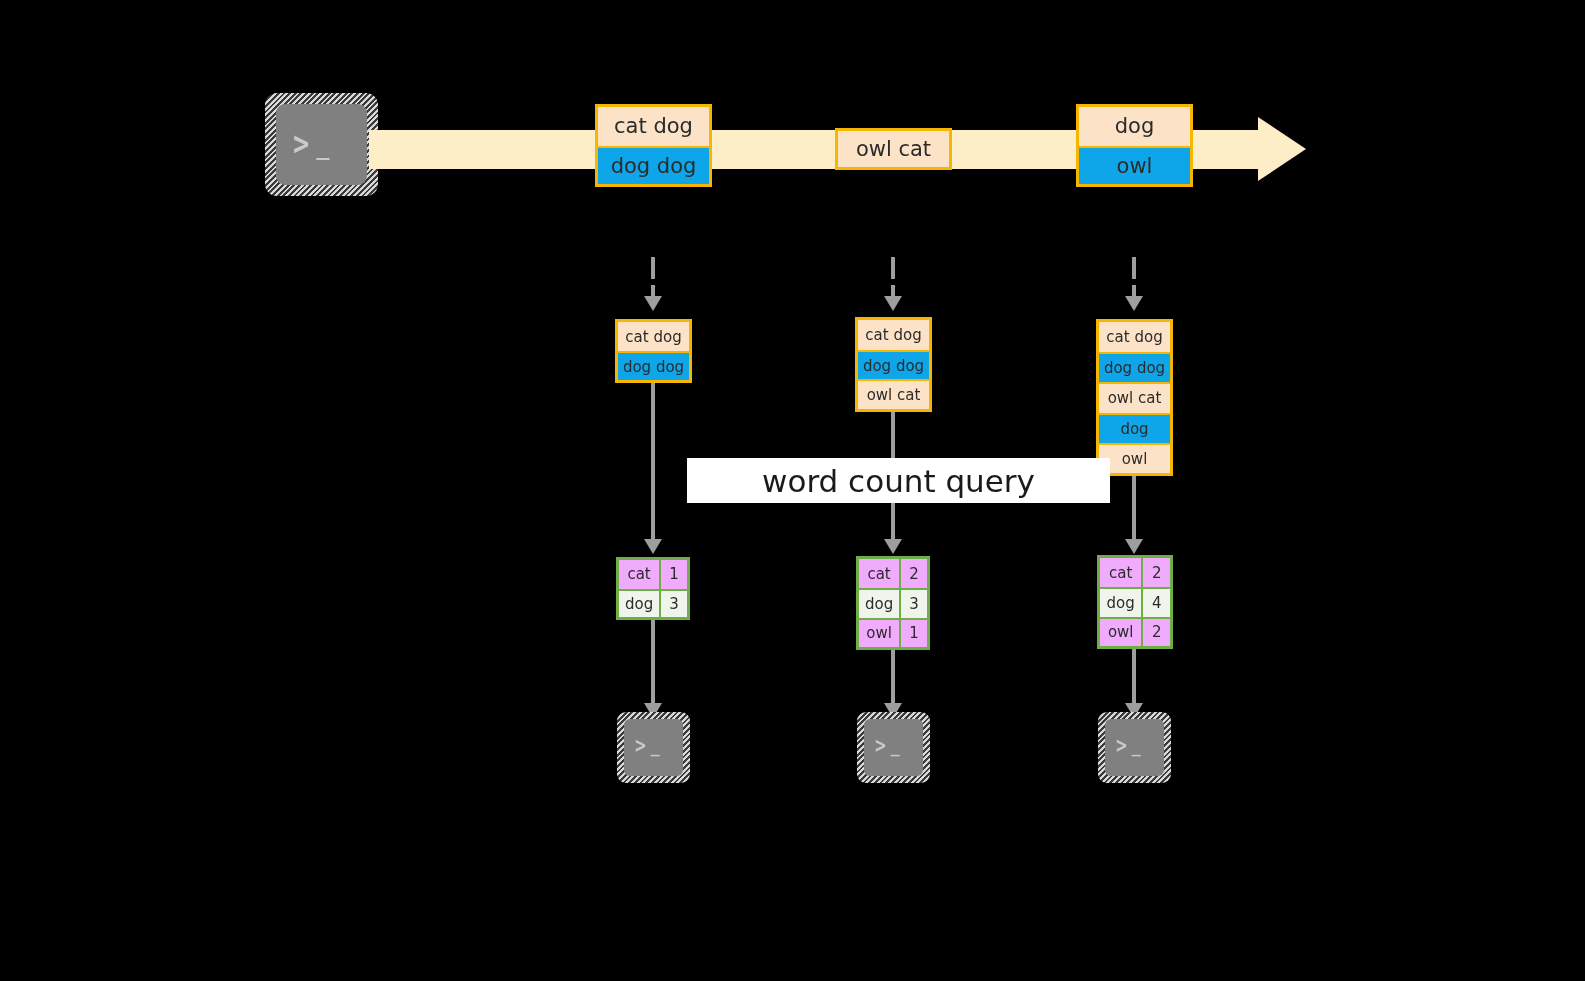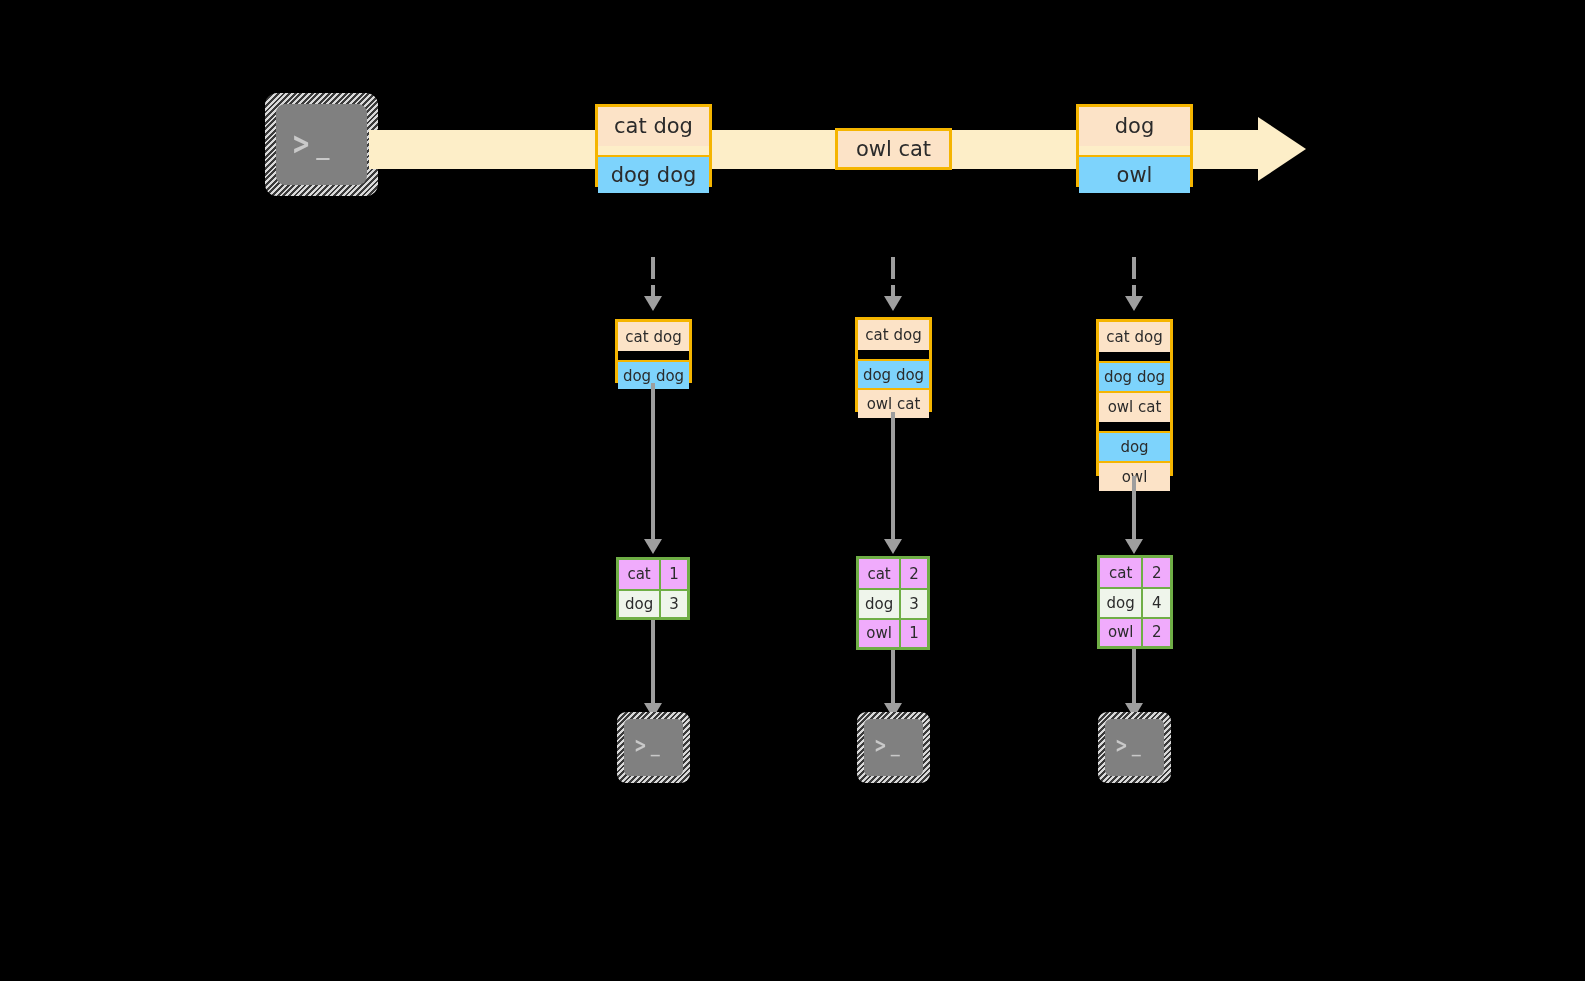--- a/index.html
+++ b/index.html
@@ -31,21 +31,21 @@
   .stream-head{position:absolute;width:0;height:0;}
 
   
   .obox{position:absolute;box-sizing:border-box;border:3px solid #f5b500;}
   .obox .row{
     box-sizing:border-box;width:100%;
     display:flex;align-items:center;justify-content:center;
     color:#2b2b2b;white-space:nowrap;
   }
   .obox .row.a{background:#fce3c7;}
-  .obox .row.b{background:#7dd3fc;margin-top:9px;}
+  .obox .row.b{background:#0ea5e9;}
   .obox .row + .row{border-top:2px solid #f5b500;}
 
   
   .gtab{position:absolute;box-sizing:border-box;border:3px solid #6fae46;
         display:flex;flex-direction:column;}
   .gtab .gr{display:flex;box-sizing:border-box;}
   .gtab .gr + .gr{border-top:2px solid #6fae46;}
   .gtab .gc{box-sizing:border-box;display:flex;align-items:center;
             justify-content:center;color:#2b2b2b;white-space:nowrap;}
   .gtab .gc.k{border-right:2px solid #6fae46;}
@@ -130,20 +130,23 @@
 
   <div class="aline" style="left:651px;top:383px;height:156px;"></div>
   <div class="ahead" style="left:644px;top:539px;"></div>
 
   <div class="aline" style="left:891px;top:412px;height:127px;"></div>
   <div class="ahead" style="left:884px;top:539px;"></div>
 
   <div class="aline" style="left:1132px;top:476px;height:63px;"></div>
   <div class="ahead" style="left:1125px;top:539px;"></div>
 
+  <div class="banner" style="left:687px;top:458px;width:423px;height:45px;">
+    <span style="font-size:31px;">word count query</span>
+  </div>
 
   <div class="gtab" style="left:616px;top:557px;width:74px;height:63px;">
     <div class="gr a" style="height:50%;">
       <div class="gc k" style="width:62%;font-size:15px;">cat</div>
       <div class="gc v" style="width:38%;font-size:15px;">1</div>
     </div>
     <div class="gr b" style="height:50%;">
       <div class="gc k" style="width:62%;font-size:15px;">dog</div>
       <div class="gc v" style="width:38%;font-size:15px;">3</div>
     </div>

